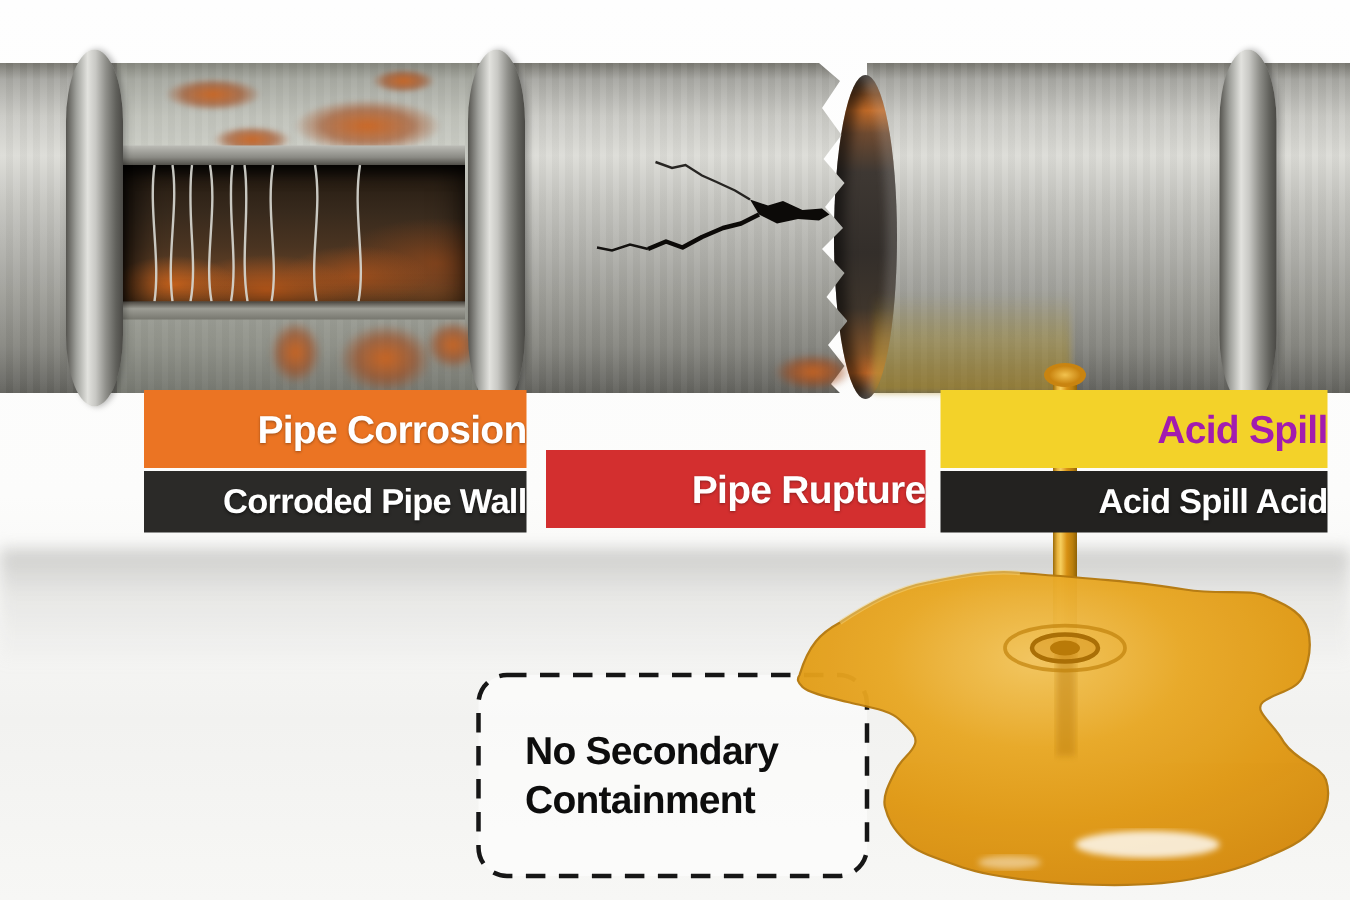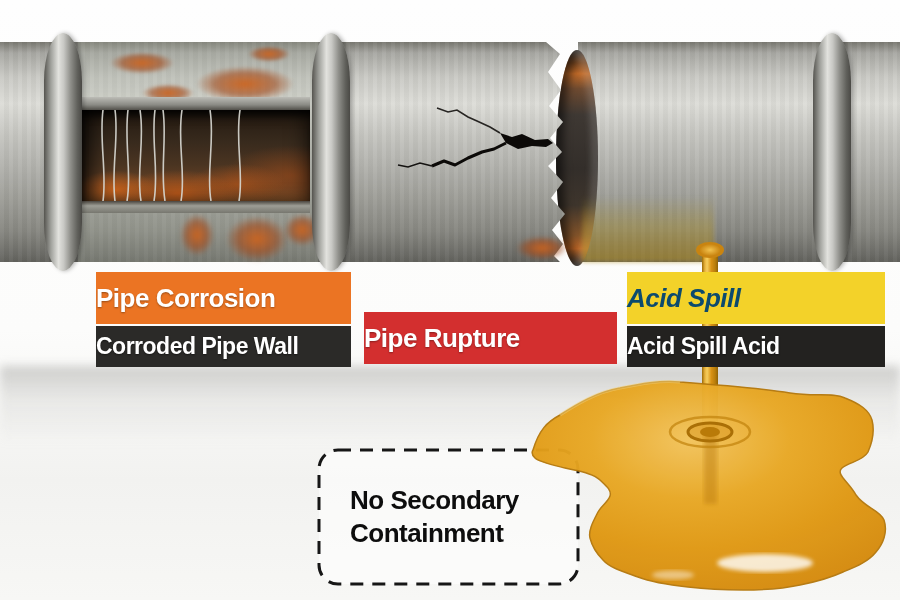--- a/index.html
+++ b/index.html
@@ -52,21 +52,21 @@
   #acid-stream{left:702px;top:246px;width:16px;height:190px;z-index:3;border-radius:6px;
     background:linear-gradient(90deg,#9A6A08 0%,#E8B23C 18%,#F6CE5E 32%,#D89114 58%,#B97E0C 82%,#8F6206 100%);}
   #acid-drip{left:696px;top:242px;width:28px;height:16px;z-index:3;border-radius:50%;
     background:radial-gradient(closest-side,#F2C24E,#C98410 75%);}
 
   
   #crack-svg{left:0;top:0;width:900px;height:600px;z-index:3;pointer-events:none;}
   #pool-svg{left:515px;top:368px;width:385px;height:232px;z-index:6;}
 
   
-  .label-block{top:272px;z-index:10;text-align:left;padding-left:40px;}
+  .label-block{top:260px;z-index:10;text-align:right;padding-left:40px;}
   .label-title{height:52px;line-height:52px;font-weight:bold;font-size:26px;letter-spacing:-.5px;
     text-shadow:0 1px 2px rgba(0,0,0,.35);}
   .label-sub{margin-top:2px;height:41px;line-height:41px;font-weight:bold;font-size:23px;letter-spacing:-.5px;color:#FFFFFF;
     text-shadow:0 1px 2px rgba(0,0,0,.45);}
 
   
   #callout{left:317px;top:448px;width:263px;height:138px;z-index:4;}
   #callout svg{position:absolute;left:0;top:0;}
   #callout-text{position:absolute;left:0;top:0;width:263px;height:138px;display:flex;align-items:center;justify-content:center;
     text-align:left;font-weight:bold;font-size:26px;line-height:1.28;color:#0D0D0D;letter-spacing:-.5px;padding:0 33px;box-sizing:border-box;}
@@ -163,17 +163,17 @@
   </svg>
 
   <div class="abs label-block" style="left:56px;width:255px;">
     <div class="label-title" style="background-color: rgb(235, 116, 35); color: rgb(255, 255, 255);">Pipe Corrosion</div>
     <div class="label-sub" style="background-color: rgb(43, 42, 40); color: rgb(255, 255, 255);">Corroded Pipe Wall</div>
   </div>
   <div class="abs label-block" style="left:324px;width:253px;">
     <div class="label-title" style="background-color: rgb(211, 47, 47); color: rgb(255, 255, 255); margin-top: 40px;">Pipe Rupture</div>
   </div>
   <div class="abs label-block" style="left:587px;width:258px;">
-    <div class="label-title" style="text-shadow: none; background-color: rgb(243, 210, 41); color: #0c4a6e; font-style: italic;">Acid Spill</div>
+    <div class="label-title" style="text-shadow: none; background-color: rgb(243, 210, 41); color: #a21caf;">Acid Spill</div>
     <div class="label-sub" style="background-color: rgb(35, 34, 32); color: rgb(255, 255, 255);">Acid Spill Acid</div>
   </div>
 
 </div>
 
 </body></html>

